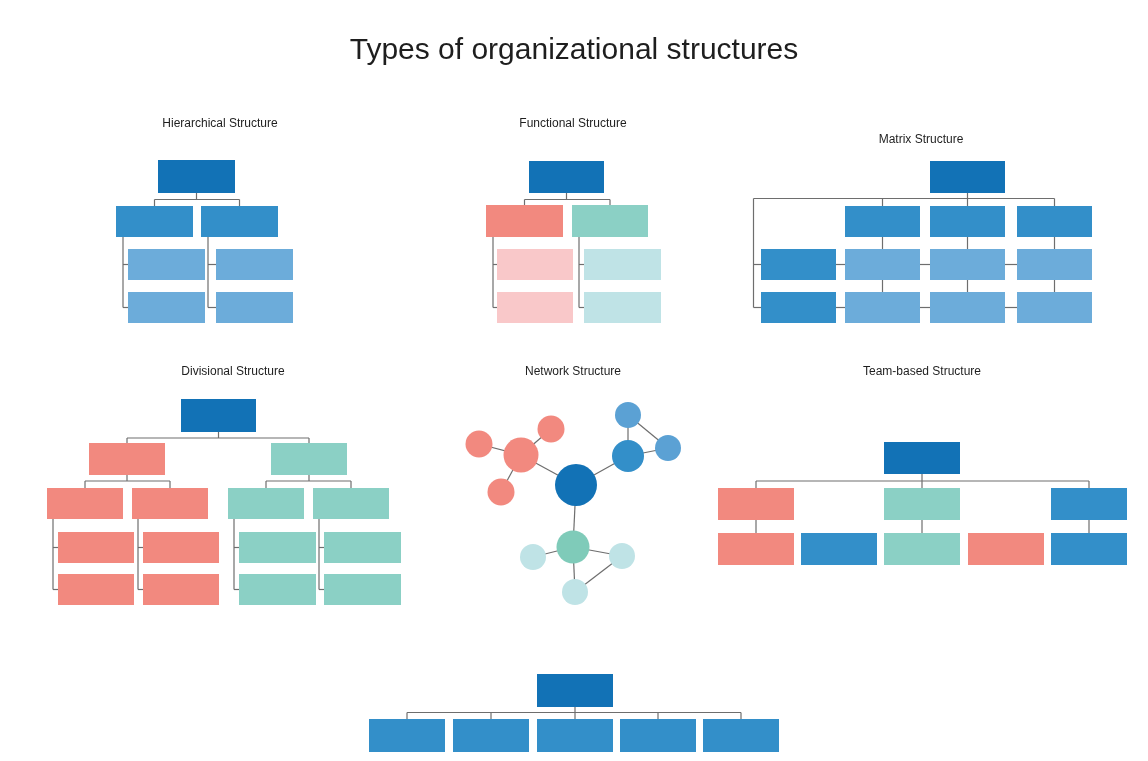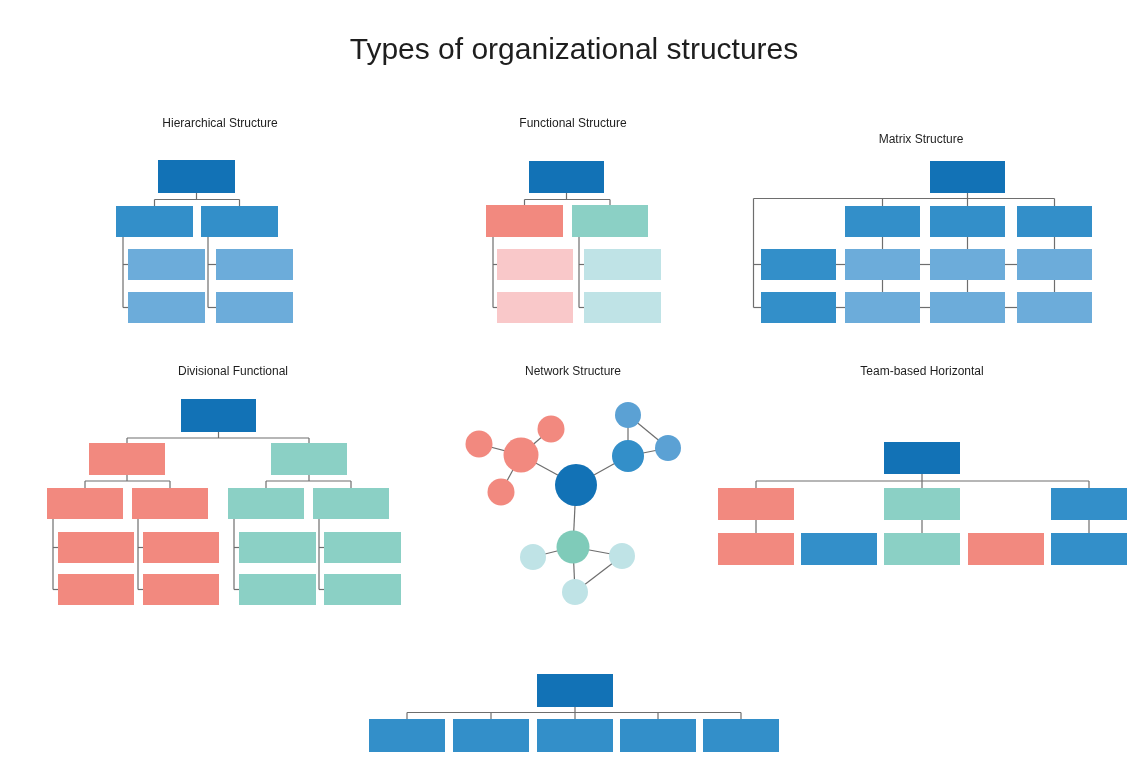--- a/index.html
+++ b/index.html
@@ -208,16 +208,16 @@
         <rect x="620" y="719" width="76" height="33" fill="#338FC9"></rect>
         <rect x="703" y="719" width="76" height="33" fill="#338FC9"></rect>
       </g>
     </svg>
 
   <div class="main-title" style="left: 574px; top: 32px;">Types of organizational structures</div>
 
   <div class="panel-title" style="left: 220px; top: 116px;">Hierarchical Structure</div>
   <div class="panel-title" style="left: 573px; top: 116px; text-align: right;">Functional Structure</div>
   <div class="panel-title" style="left: 921px; top: 132px;">Matrix Structure</div>
-  <div class="panel-title" style="left: 233px; top: 364px;">Divisional Functional</div>
+  <div class="panel-title" style="left: 233px; top: 364px;">Divisional Structure</div>
   <div class="panel-title" style="left: 573px; top: 364px; text-align: right;">Network Structure</div>
-  <div class="panel-title" style="left: 922px; top: 364px;">Team-based Horizontal</div>
+  <div class="panel-title" style="left: 922px; top: 364px;">Team-based Structure</div>
 </div>
 
 </body></html>

